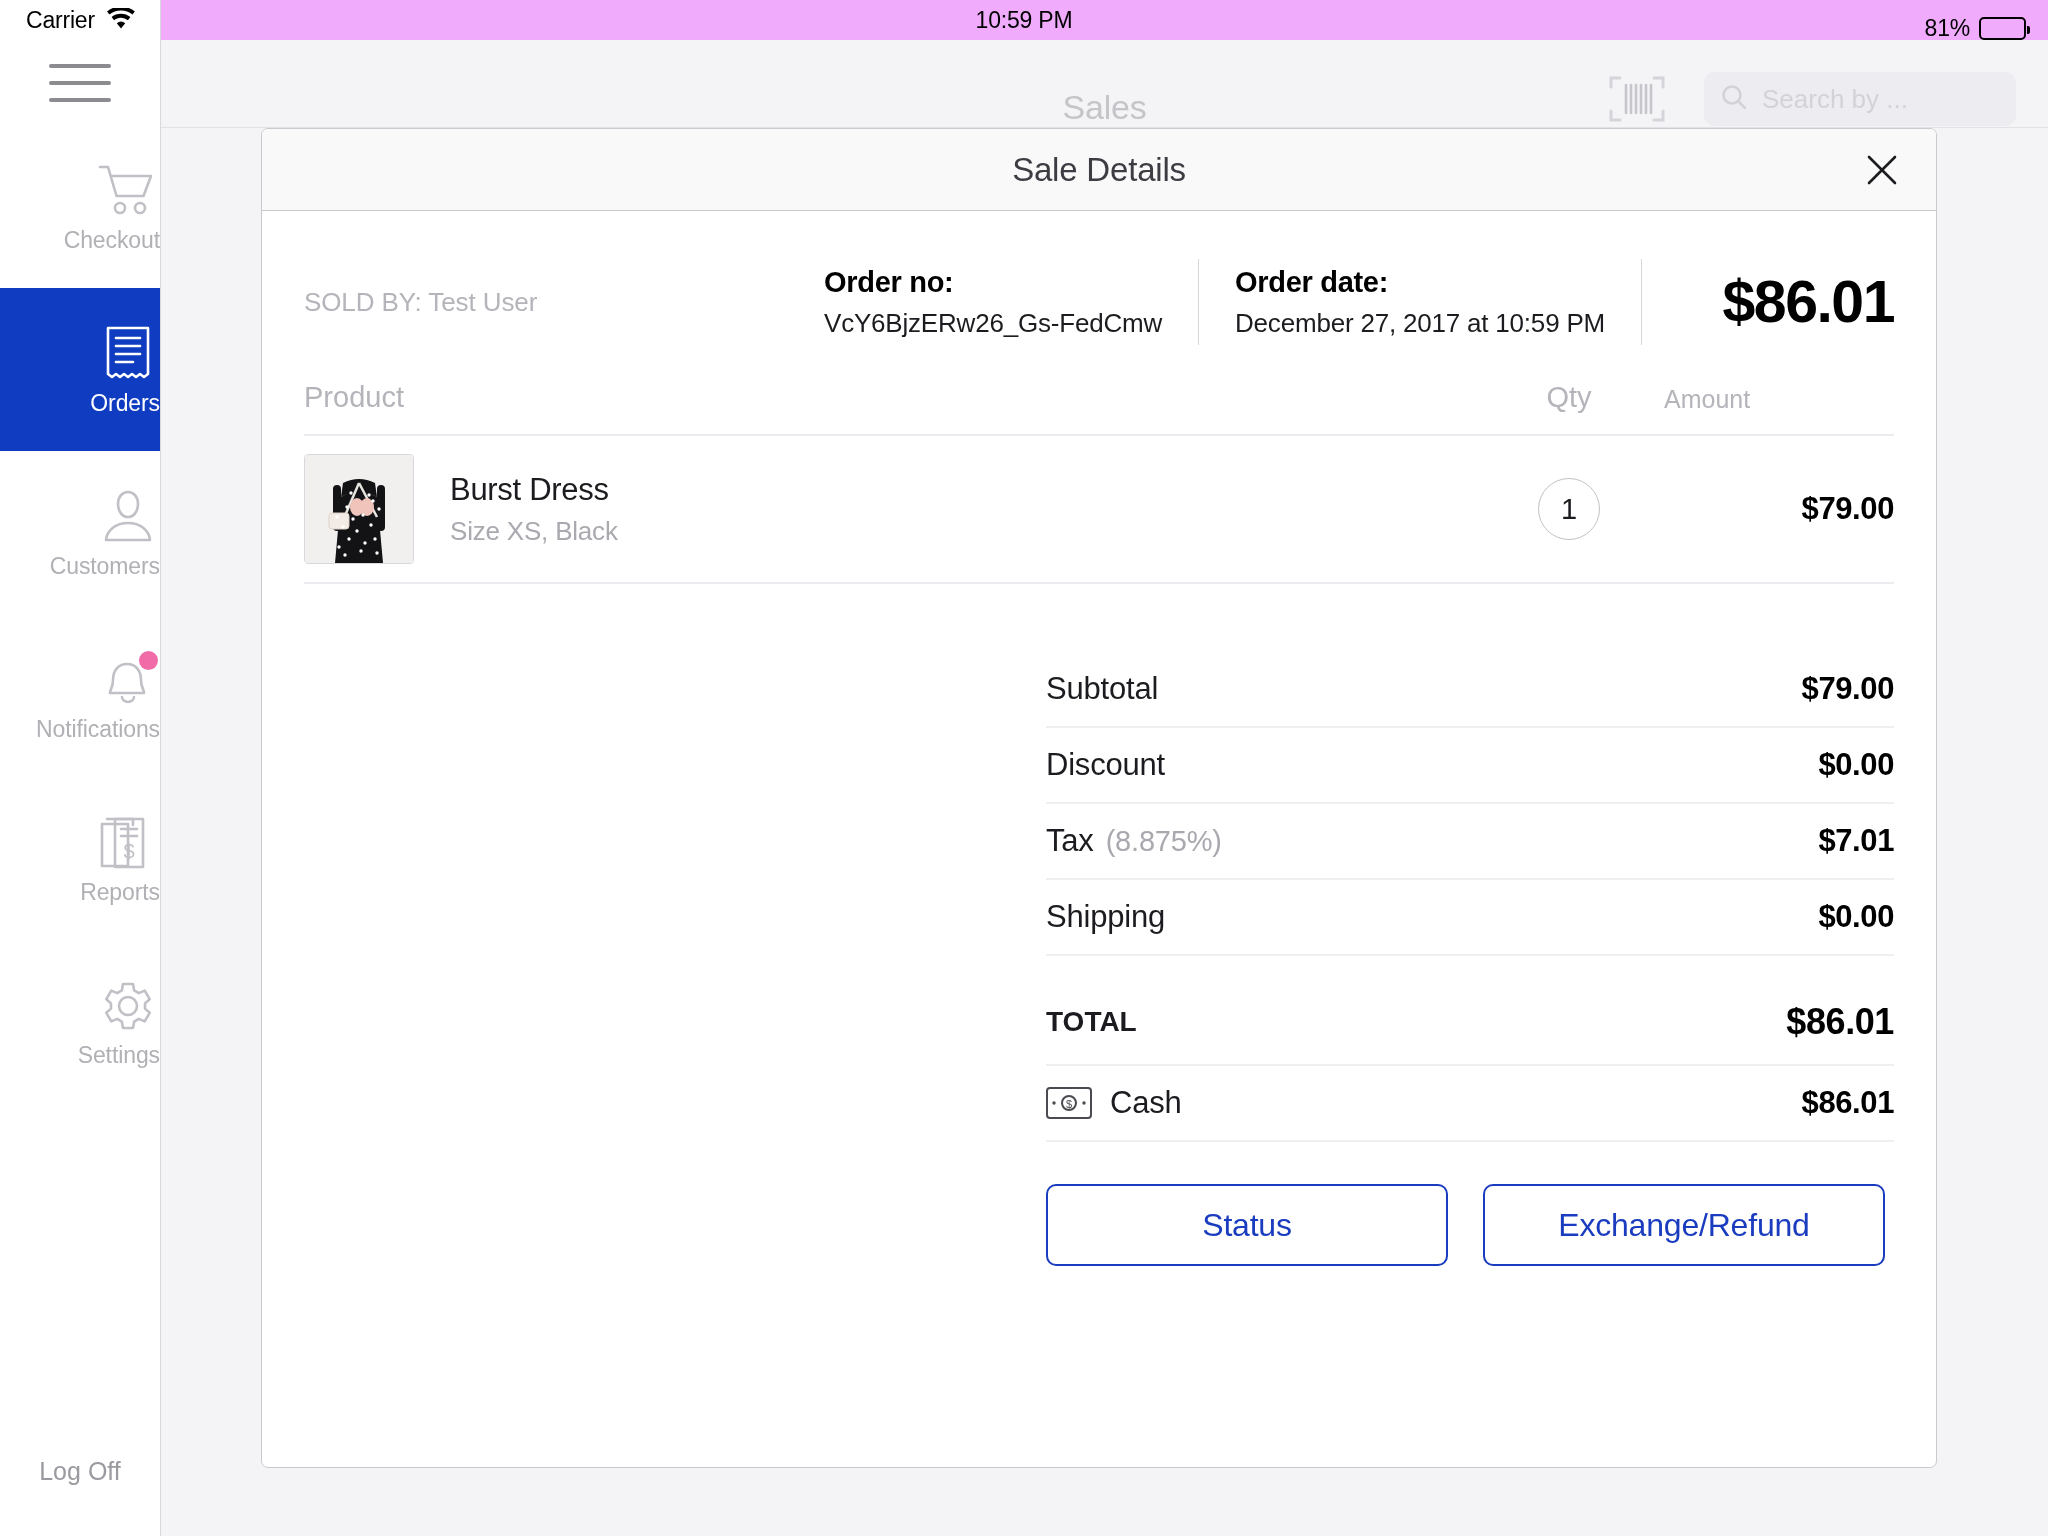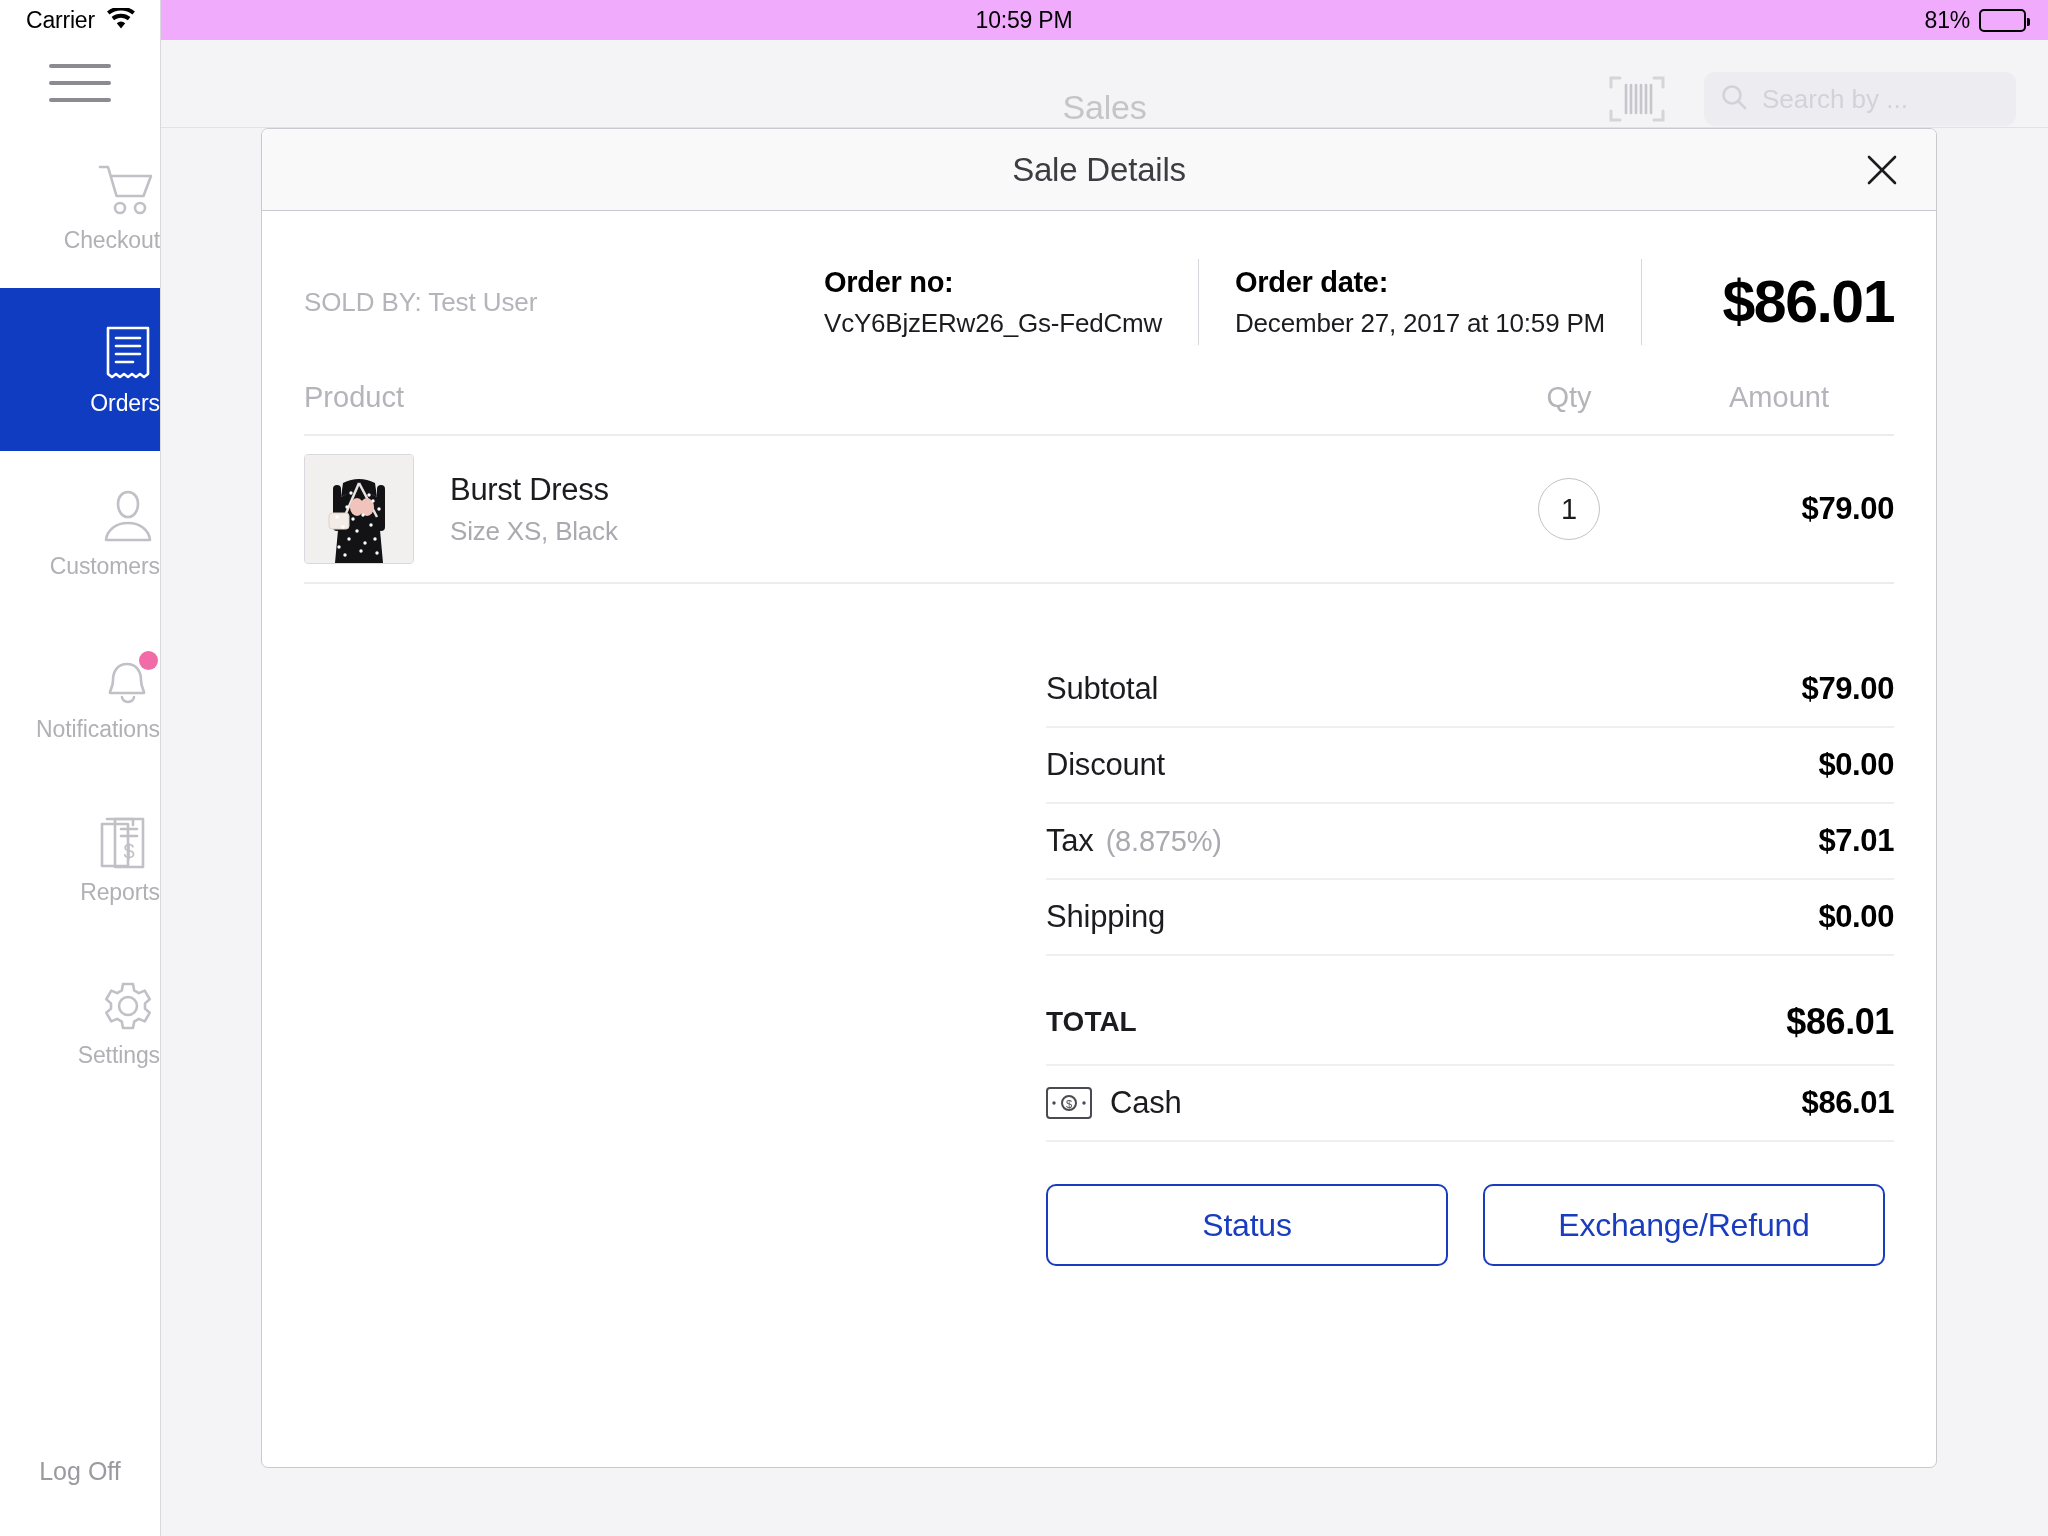--- a/index.html
+++ b/index.html
@@ -140,21 +140,21 @@
     font-size: 23px;
     color: #000;
     font-weight: 400;
     letter-spacing: -0.2px;
     
     margin-left: -161px;
   }
   .status-right {
     position: absolute;
     right: 22px;
-    top: 0;
+    top: 8px;
     height: 40px;
     display: flex;
     align-items: center;
     gap: 9px;
   }
   .battery-pct { font-size: 23px; color: #000; letter-spacing: -0.2px; }
   .battery {
     width: 47px;
     height: 23px;
     border: 2px solid #000;
@@ -328,21 +328,21 @@
 
   
   .table-head {
     display: flex;
     align-items: flex-end;
     padding-bottom: 20px;
     border-bottom: 2px solid #ececf0;
   }
   .th-product { font-size: 29px; color: #b4b4ba; flex: 1 1 auto; }
   .th-qty { font-size: 29px; color: #b4b4ba; width: 190px; text-align: center; }
-  .th-amount { font-size: 29px; color: #b4b4ba; width: 230px; text-align: center; }
+  .th-amount { font-size: 25px; color: #b4b4ba; width: 230px; text-align: left; }
 
   .product-row {
     display: flex;
     align-items: center;
     height: 148px;
     border-bottom: 2px solid #ececf0;
   }
   .thumb {
     width: 110px;
     height: 110px;

